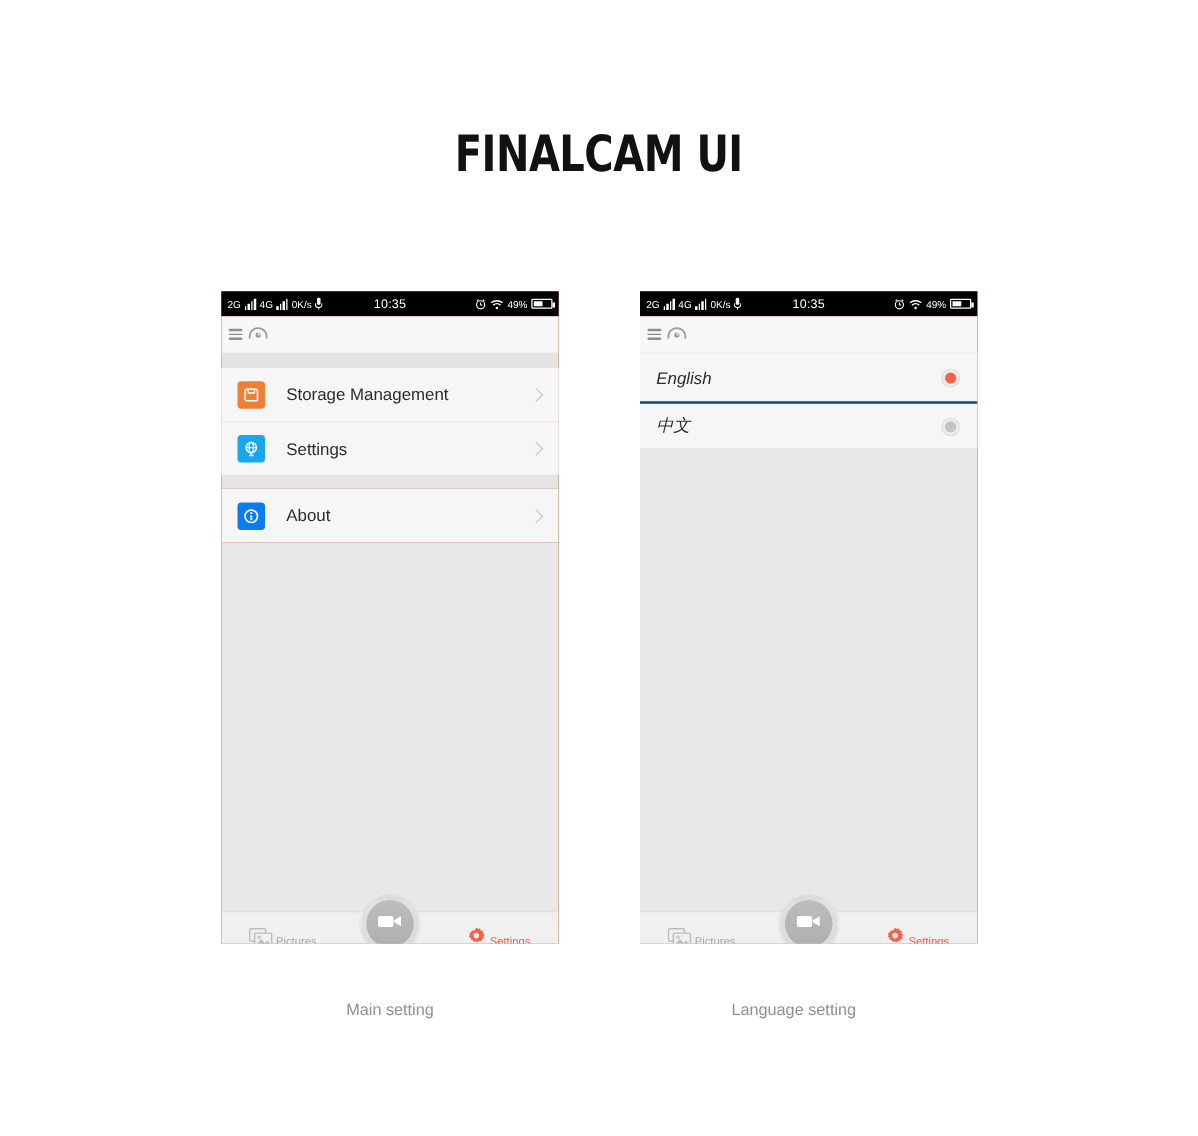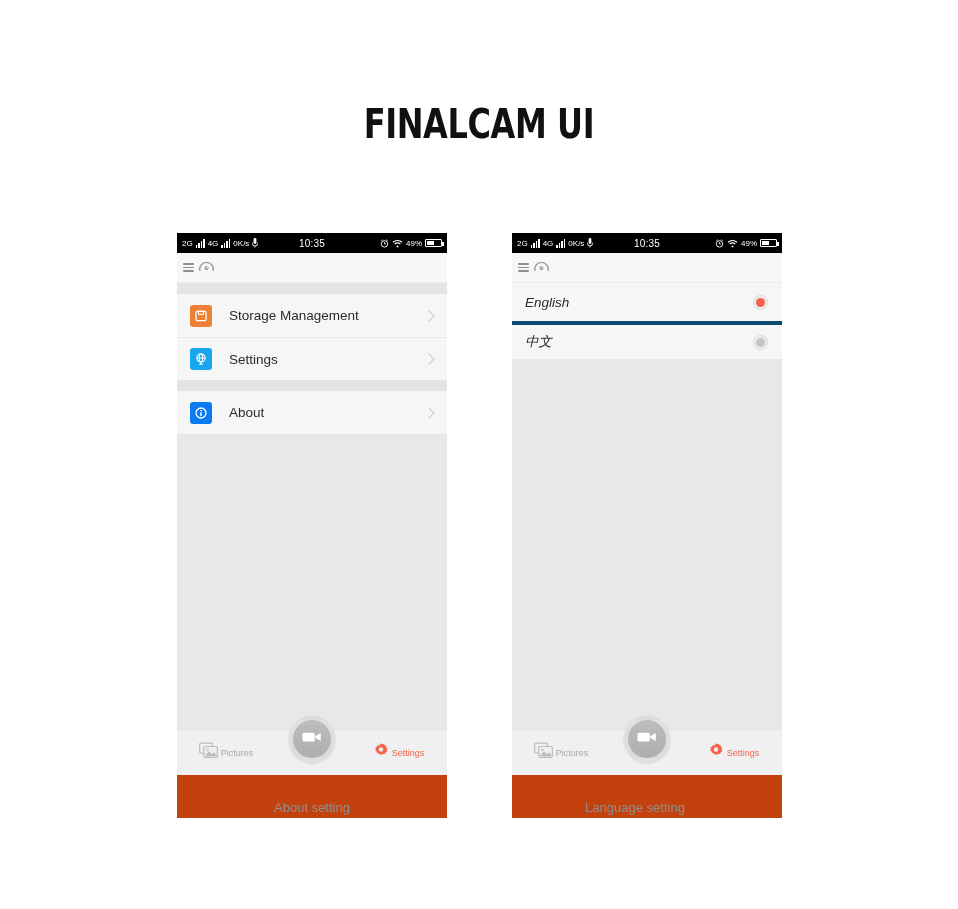--- a/index.html
+++ b/index.html
@@ -28,21 +28,21 @@
     letter-spacing: -0.5px;
     color: #111111;
     transform: scaleX(0.80);
     transform-origin: center top;
   }
 
   
   .phone {
     position: absolute;
     width: 270px;
-    height: 585px;
+    height: 522px;
     background: #c2410c;
     overflow: hidden;
   }
   #phone-left  { left: 177px; top: 233px; }
   #phone-right { left: 512px; top: 233px; }
 
   
   .statusbar {
     height: 20px;
     background: #000000;
@@ -173,21 +173,21 @@
   
   .lang-row {
     height: 38px;
     display: flex;
     align-items: center;
     padding: 0 14px 0 13px;
     box-sizing: border-box;
     background: #f6f6f6;
     cursor: pointer;
   }
-  .lang-row + .lang-row { border-top: 4px solid #0c4a6e; align-items: center; }
+  .lang-row + .lang-row { border-top: 2px solid #0c4a6e; align-items: center; }
   .lang-label {
     font-size: 13.5px;
     color: #2b2b2b;
     flex: 1;
     font-style: italic;
   }
   .radio {
     width: 15px; height: 15px;
     border-radius: 50%;
     background: #ececec;
@@ -531,14 +531,14 @@
             <rect x="0.5" y="2.4" width="13.5" height="9.6" rx="1.8" fill="#fff"></rect>
             <path d="M14.6 6.2 20.6 2.6v8.8l-6-3.6z" fill="#fff"></path>
           </svg>
         </span>
       </div>
     </div>
 
   </div>
 </div>
 
-<div class="caption" id="caption-left">About setting</div>
+<div class="caption" id="caption-left">Main setting</div>
 <div class="caption" id="caption-right">Language setting</div>
 
 </body></html>

